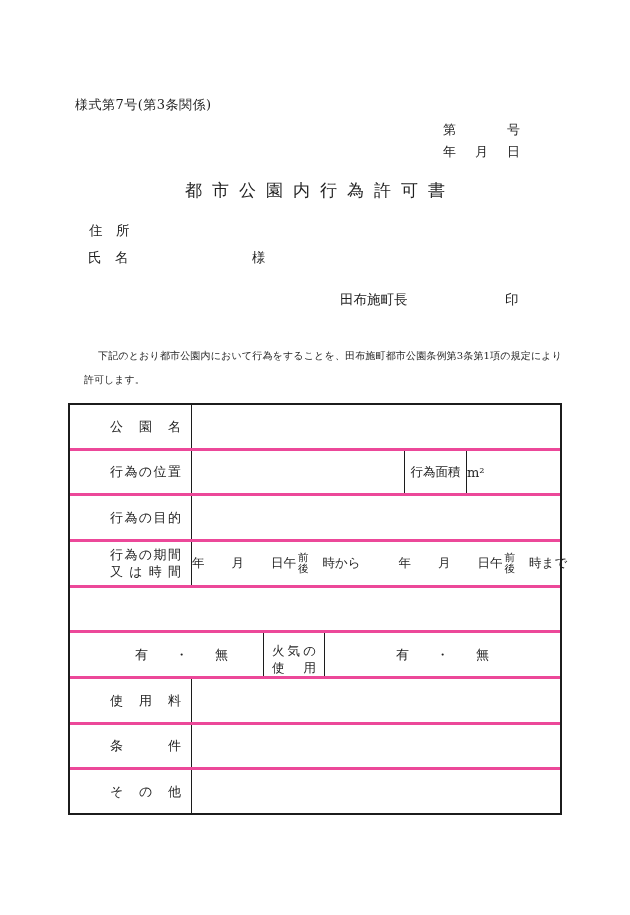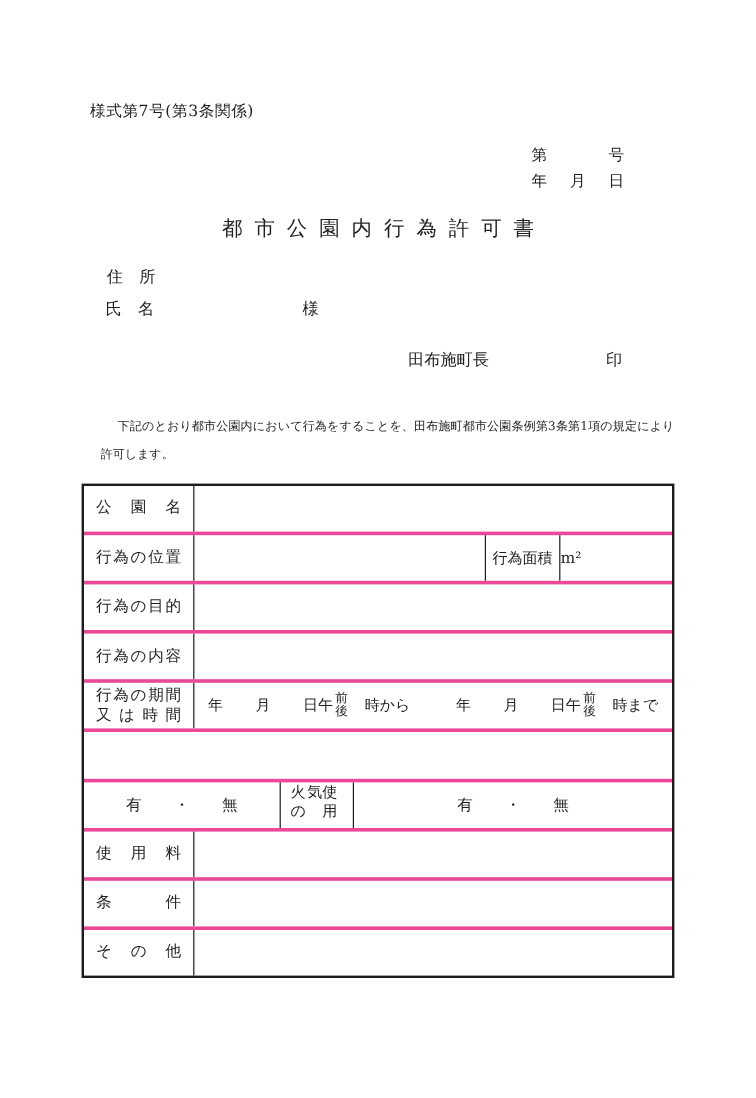--- a/index.html
+++ b/index.html
@@ -8,21 +8,21 @@
     width:630px; height:915px;
     background:#ffffff;
     color:#1f1f1f;
     font-family:"DejaVu Serif","Liberation Serif",serif;
     font-size:13px;
     overflow:hidden;
   }
   .abs { position:absolute; }
 
   
-  .form-no { left:75px; top:84px; font-size:13px; letter-spacing:0.5px; }
+  .form-no { left:75px; top:96px; font-size:13px; letter-spacing:0.5px; }
   .doc-meta { left:443px; top:119px; width:77px; line-height:22px; font-size:13px; }
   .jrow { display:flex; justify-content:space-between; }
   .title {
     left:0; right:0; top:179px;
     text-align:center;
     font-size:17px; font-weight:normal;
     letter-spacing:10px; text-indent:10px;
     margin:0;
   }
   .addr { left:89px; top:222px; font-size:13.5px; }
@@ -39,21 +39,21 @@
     text-align:justify;
   }
 
   
   .permit-table {
     left:68px; top:403px; width:494px; height:412px;
     border:2px solid #1c1c1c;
     box-sizing:border-box;
     display:flex; flex-direction:column;
   }
-  .row { flex:1; display:flex; min-height:0; }
+  .row { flex:1; display:flex; min-height:0;padding-left:30px; }
   .row + .row { border-top:3px solid #ec4899; }
   .lbl {
     flex:0 0 92px; width:92px; box-sizing:border-box;
     border-right:1px solid #1c1c1c;
     display:flex; flex-direction:column; justify-content:center;
     padding:0 10px;
     font-size:13px; line-height:17.5px;
   }
   .jl { text-align:justify; text-align-last:justify; }
   .cell { flex:1; }
@@ -87,21 +87,21 @@
 
   
   .car-val {
     flex:0 0 163px; box-sizing:border-box;
     display:flex; align-items:center; justify-content:center;
     column-gap:27px; font-size:13px;
   }
   .fire-lbl {
     flex:0 0 62px; box-sizing:border-box;
     border-left:1px solid #1c1c1c; border-right:1px solid #1c1c1c;
-    display:flex; flex-direction:row; justify-content:flex-end;
+    display:flex; flex-direction:column; justify-content:flex-end;
     padding:0 8px; font-size:12.5px; line-height:16.5px;
   }
   .fire-val {
     flex:1;
     display:flex; align-items:center; justify-content:center;
     column-gap:27px; font-size:13px;
   }
 </style>
 </head>
 <body>
@@ -154,26 +154,20 @@
       </div>
     </div>
 
     <div class="row">
       <div class="lbl">
         <div class="jl">行為の目的</div>
       </div>
       <div class="cell"></div>
     </div>
 
-    <div class="row">
-      <div class="lbl">
-        <div class="jl">行為の内容</div>
-      </div>
-      <div class="cell"></div>
-    </div>
 
     <div class="row">
       <div class="lbl">
         <div class="jl">行為の期間</div>
         <div class="jl">又は時間</div>
       </div>
       <div class="period-val">
         <span>年</span>
         <span class="g27">月</span>
         <span class="g27">日午</span>

